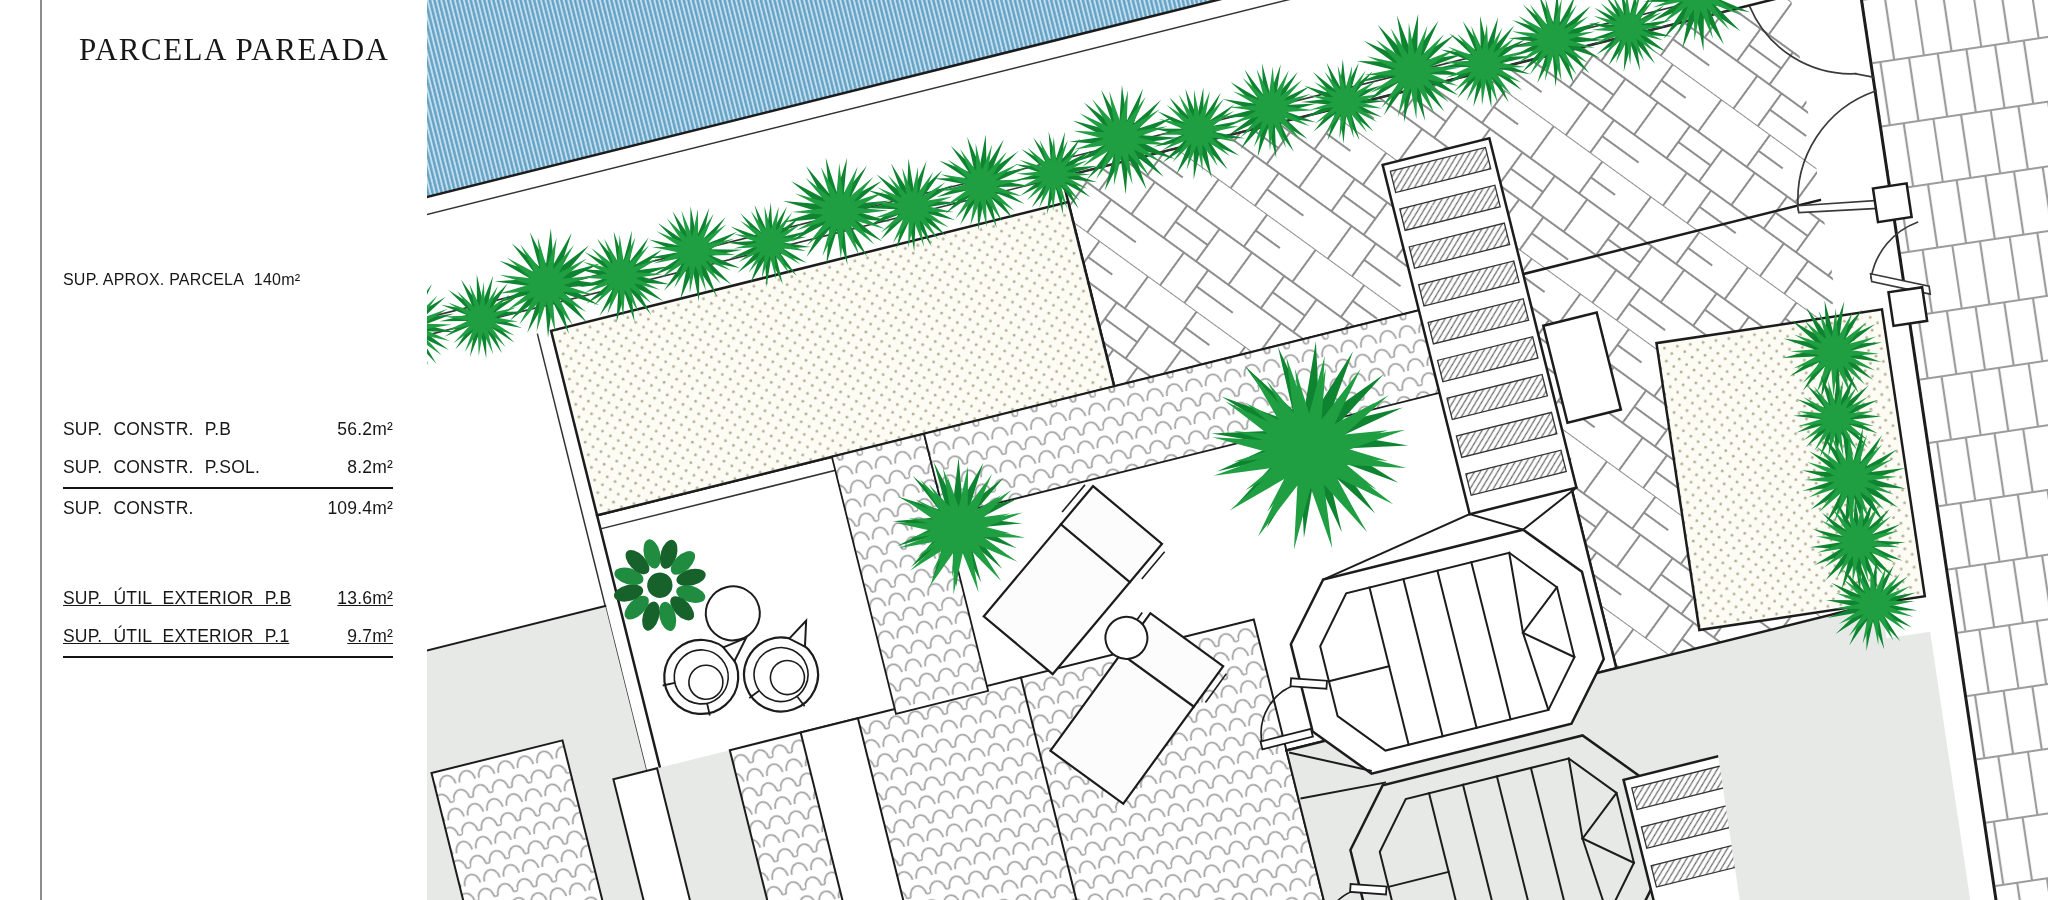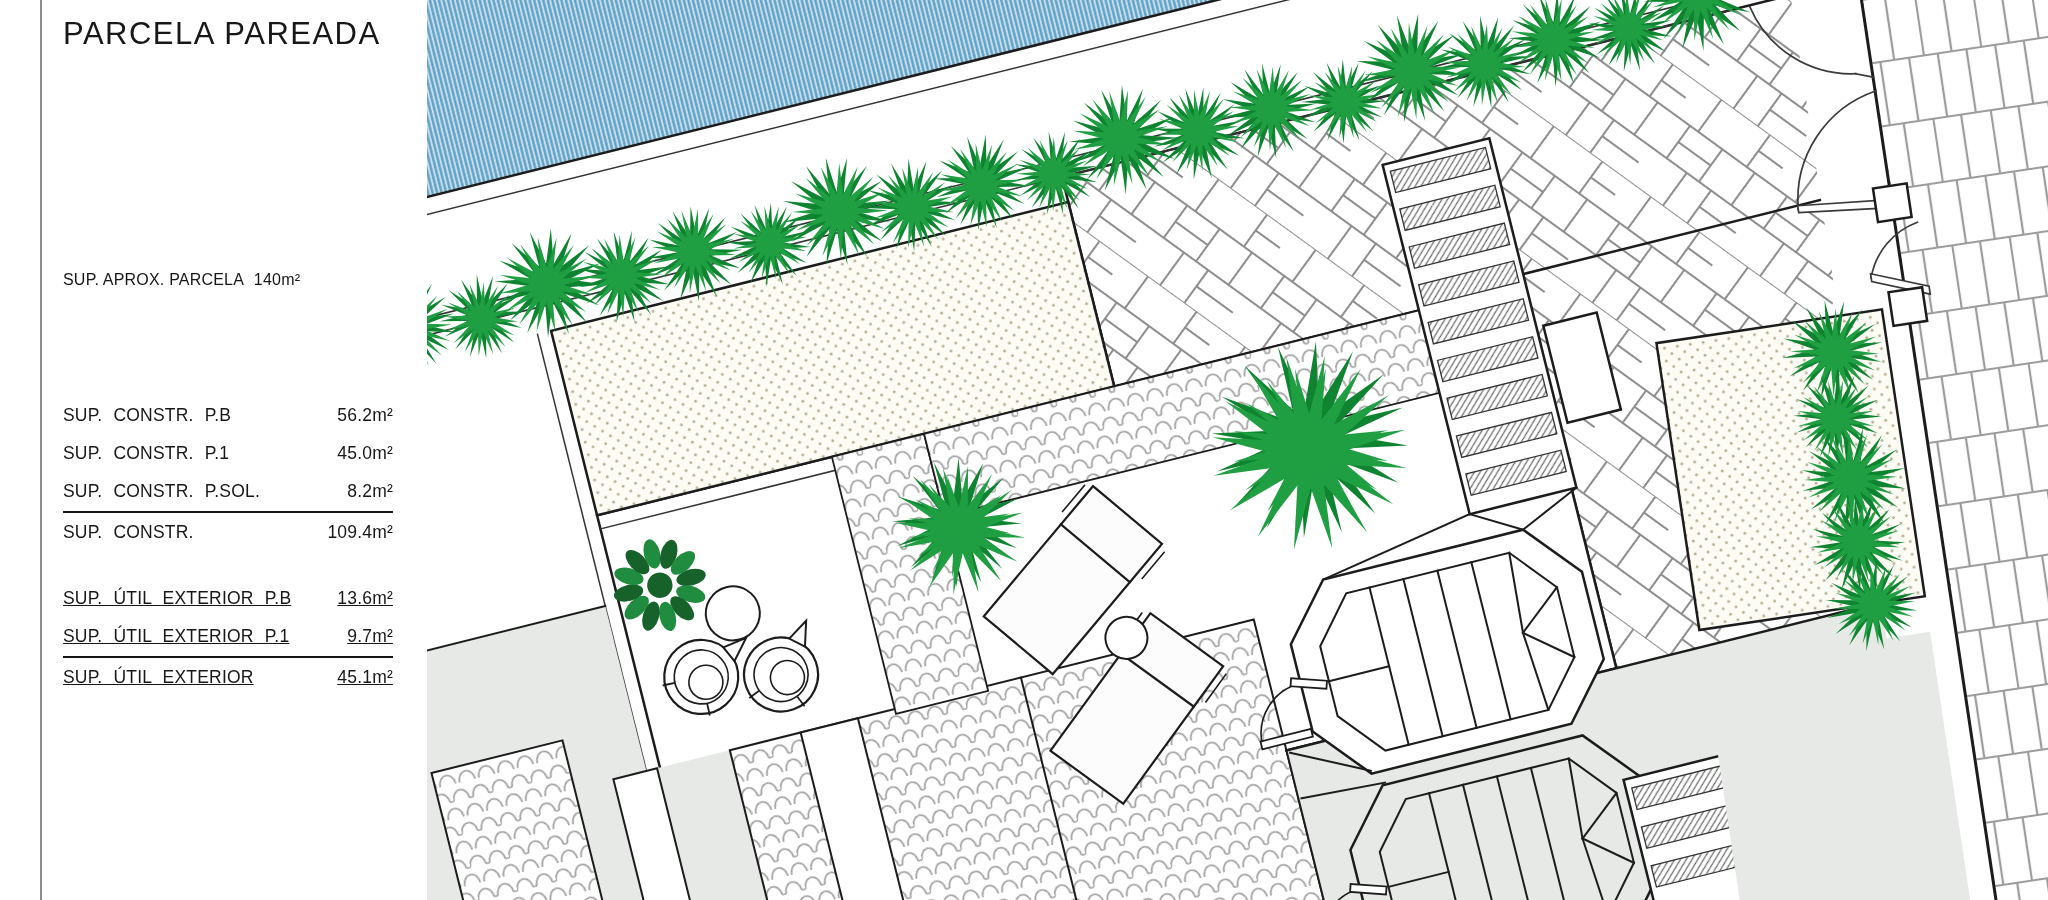--- a/index.html
+++ b/index.html
@@ -5,26 +5,26 @@
   :root{
     --pool:#64a2c6; --veg:#1f9e42; --veg2:#0e8431; --veg-dark:#17612b;
     --dot:#b3ab8f; --gray:#e7e9e7; --wall:#1c1c1c;
   }
   html,body{margin:0;padding:0;background:#fff;}
   body{width:2048px;height:900px;overflow:hidden;position:relative;
        font-family:"Liberation Sans", sans-serif;color:#171717;}
   .plan-svg{position:absolute;left:427px;top:0;}
   .panel{position:absolute;left:0;top:0;width:427px;height:900px;background:#fff;z-index:5;}
   .sheet-edge{position:absolute;left:40px;top:0;width:1.5px;height:900px;background:#8d8d8d;}
-  .panel h1{position:absolute;left:63px;top:16px;margin:0;font-size:31px;font-weight:400;
-            letter-spacing:1.5px;white-space:nowrap;}
+  .panel h1{position:absolute;left:63px;top:16px;margin:16px;font-size:31px;font-weight:400;
+            letter-spacing:1.5px;white-space:nowrap;font-family:Liberation Serif, serif;}
   .approx{position:absolute;left:63px;top:271px;font-size:16px;letter-spacing:.2px;white-space:nowrap;}
   .approx .val{margin-left:6px;}
   .tbl{position:absolute;left:63px;width:330px;}
-  .g1{top:396px;} .g2{top:579px;text-decoration:underline;}
+  .g1{top:410px;} .g2{top:579px;text-decoration:underline;}
   .arow{height:38px;display:flex;justify-content:space-between;align-items:center;
         font-size:17.5px;letter-spacing:.2px;}
   .arow .lbl{word-spacing:6px;white-space:nowrap;}
   .arow .val{white-space:nowrap;}
   .rule{border-bottom:2px solid #141414;margin:1px 0 1px 0;}
   .total{height:36px;}
 </style>
 </head>
 <body>
 
@@ -257,24 +257,20 @@
   </div>
 
   <div class="tbl g1">
     <div>
 
         <div class="arow">
           <span class="lbl">SUP. CONSTR. P.B</span>
           <span class="val">56.2m²</span>
         </div>
 
-        <div class="arow">
-          <span class="lbl">SUP. CONSTR. P.1</span>
-          <span class="val">45.0m²</span>
-        </div>
 
         <div class="arow">
           <span class="lbl">SUP. CONSTR. P.SOL.</span>
           <span class="val">8.2m²</span>
         </div>
       </div>
     <div class="rule"></div>
     <div class="arow total">
       <span class="lbl">SUP. CONSTR.</span>
       <span class="val">109.4m²</span>
@@ -289,18 +285,14 @@
           <span class="val">13.6m²</span>
         </div>
 
         <div class="arow">
           <span class="lbl">SUP. ÚTIL EXTERIOR P.1</span>
           <span class="val">9.7m²</span>
         </div>
 
       </div>
     <div class="rule"></div>
-    <div class="arow total">
-      <span class="lbl">SUP. ÚTIL EXTERIOR</span>
-      <span class="val">45.1m²</span>
-    </div>
   </div>
 </div>
 
 </body></html>

